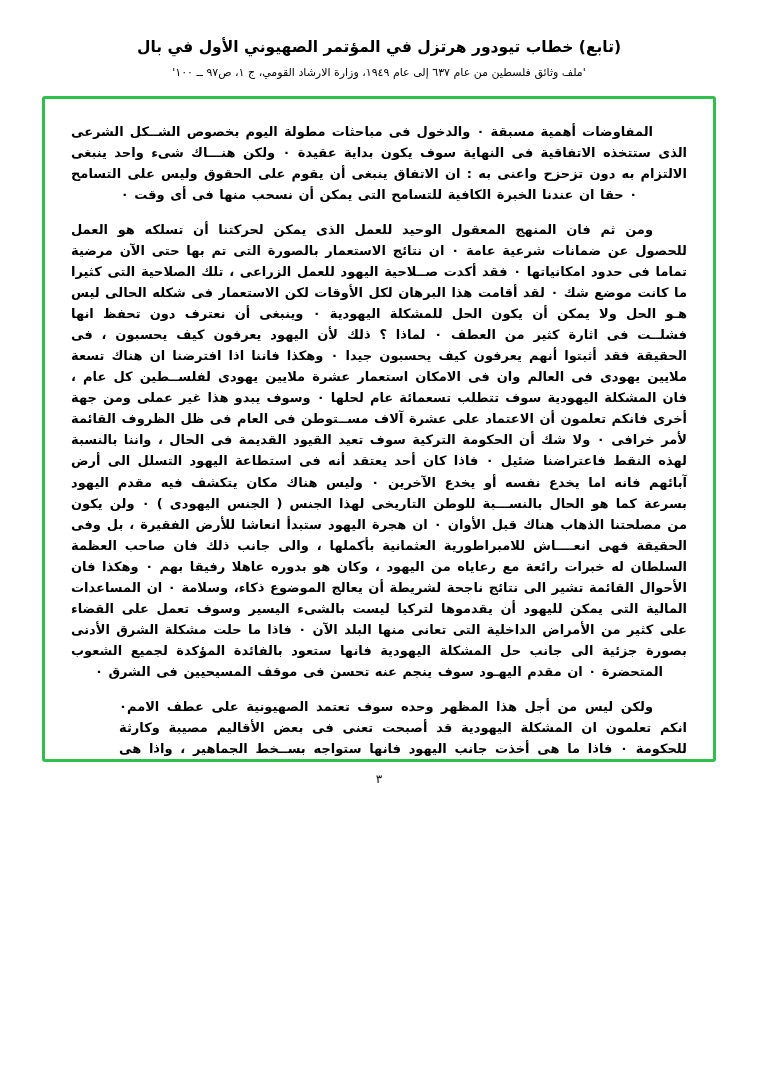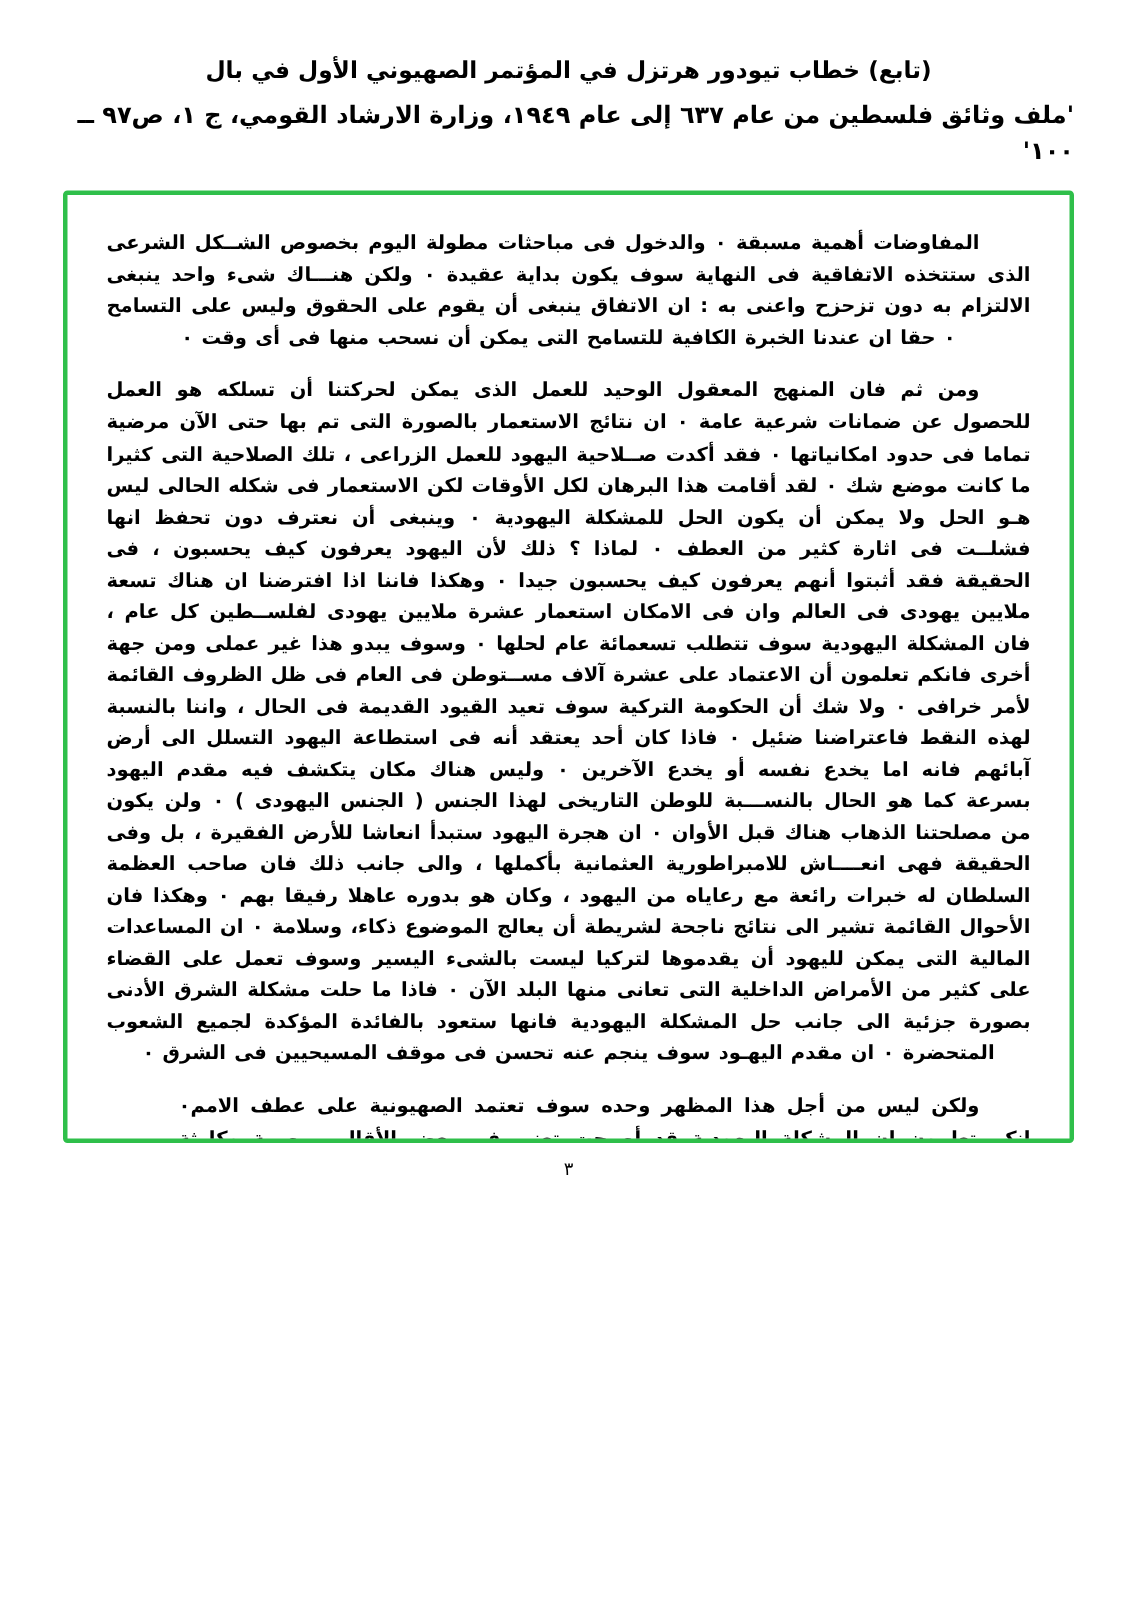--- a/index.html
+++ b/index.html
@@ -25,22 +25,23 @@
   }
   .doc-title {
     text-align: center;
     font-size: 15.5px;
     font-weight: bold;
     line-height: 1.5;
     margin: 6px 0 2px 0;
     direction: rtl;
   }
   .doc-subtitle {
-    font-size: 16px;
-    font-weight: bold;
+    text-align: center;
+    font-size: 11px;
+    font-weight: normal;
     line-height: 1.5;
     margin: 4px 0 0 0;
     direction: rtl;
   }
   .content-box {
     margin-top: 14px;
     border: 3px solid #2fbf4a;
     border-radius: 3px;
     flex: 1 1 auto;
     box-sizing: border-box;

